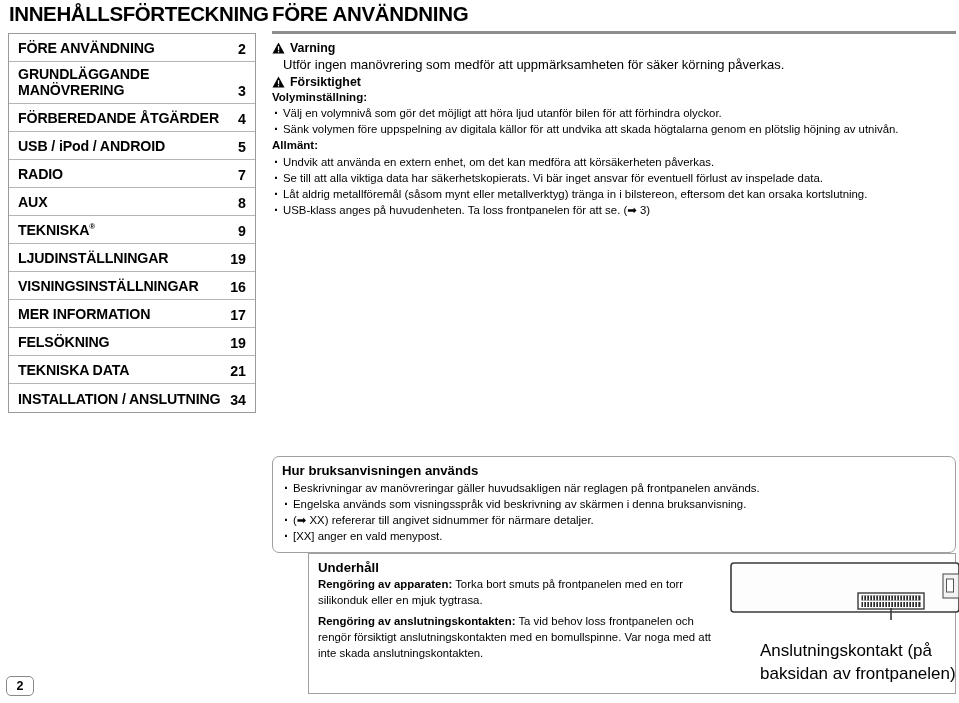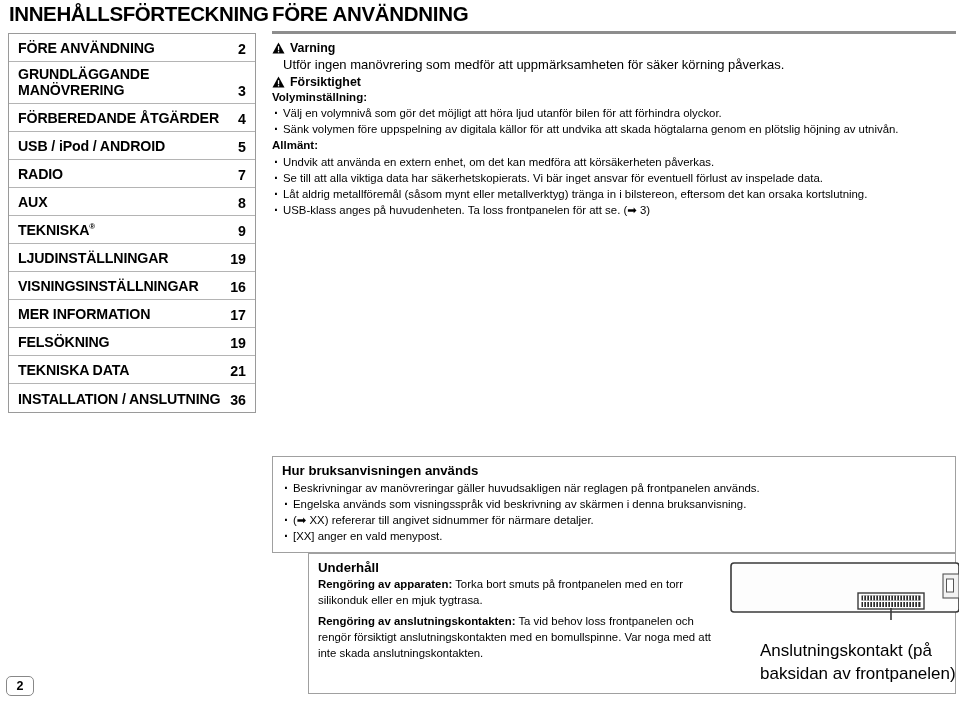--- a/index.html
+++ b/index.html
@@ -260,21 +260,21 @@
         <span class="toc-page">19</span>
       </div>
 
       <div class="toc-row">
         <span class="toc-label">TEKNISKA DATA</span>
         <span class="toc-page">21</span>
       </div>
 
       <div class="toc-row">
         <span class="toc-label">INSTALLATION / ANSLUTNING</span>
-        <span class="toc-page">36</span>
+        <span class="toc-page">34</span>
       </div>
 
     </div>
   </div>
 
   <div id="page-badge">2</div>
 
   <div id="main-col">
     <div id="main-title">FÖRE ANVÄNDNING</div>
     <div id="title-rule"></div>
@@ -311,21 +311,21 @@
     <div class="sub-head">Allmänt:</div>
     <ul class="bl">
       <li>Undvik att använda en extern enhet, om det kan medföra att körsäkerheten påverkas.</li>
       <li>Se till att alla viktiga data har säkerhetskopierats. Vi bär inget ansvar för eventuell förlust av inspelade data.</li>
       <li>Låt aldrig metallföremål (såsom mynt eller metallverktyg) tränga in i bilstereon, eftersom det kan orsaka kortslutning.</li>
       <li>USB-klass anges på huvudenheten. Ta loss frontpanelen för att se. (➡ 3)</li>
     </ul>
   </div>
 
   <div id="howto-box">
-    <div class="boxed" style="margin-top:0;">
+    <div class="boxed" style="margin-top:0;border-radius:7px;">
       <div class="box-title">Hur bruksanvisningen används</div>
       <ul class="bl">
         <li>Beskrivningar av manövreringar gäller huvudsakligen när reglagen på frontpanelen används.</li>
         <li>Engelska används som visningsspråk vid beskrivning av skärmen i denna bruksanvisning.</li>
         <li>(➡ XX) refererar till angivet sidnummer för närmare detaljer.</li>
         <li>[XX] anger en vald menypost.</li>
       </ul>
     </div>
   </div>
 

